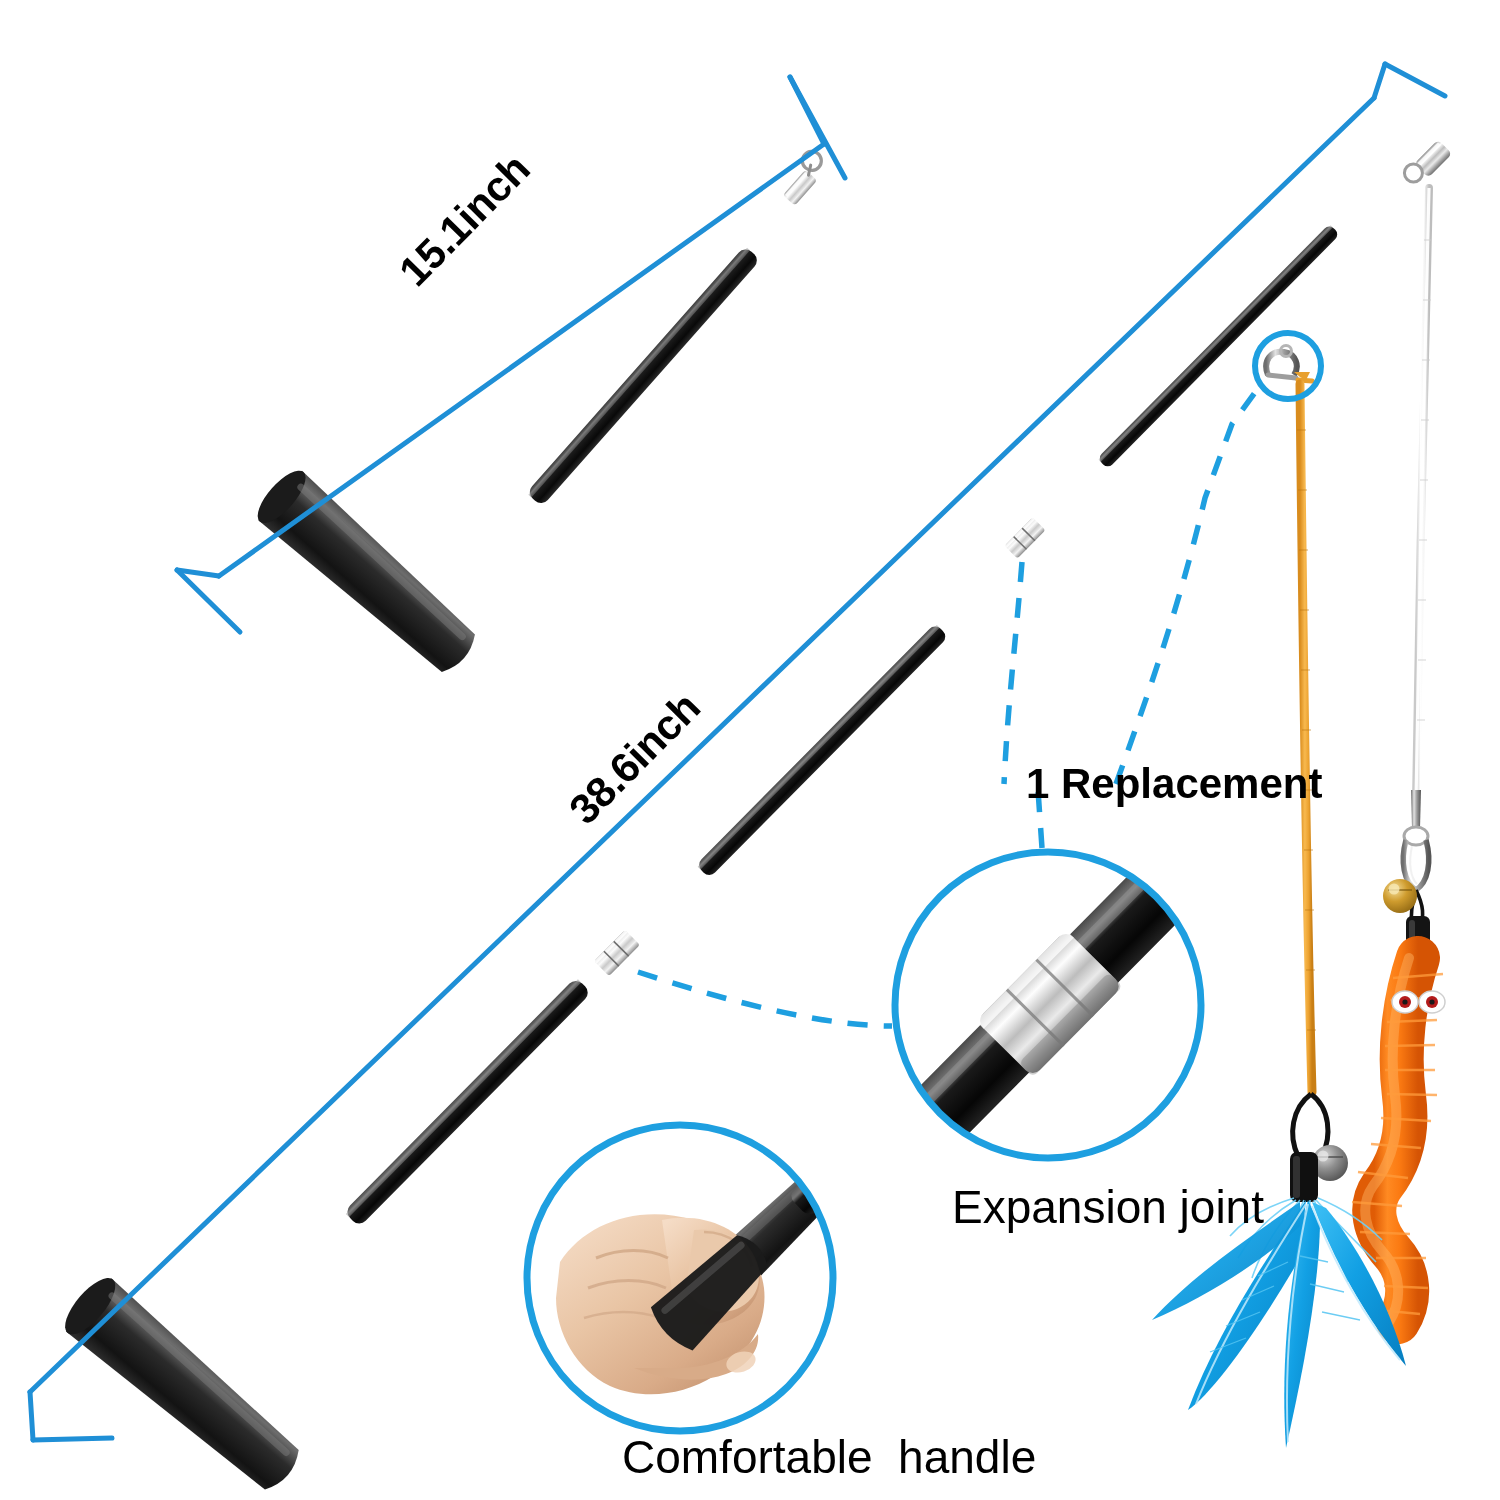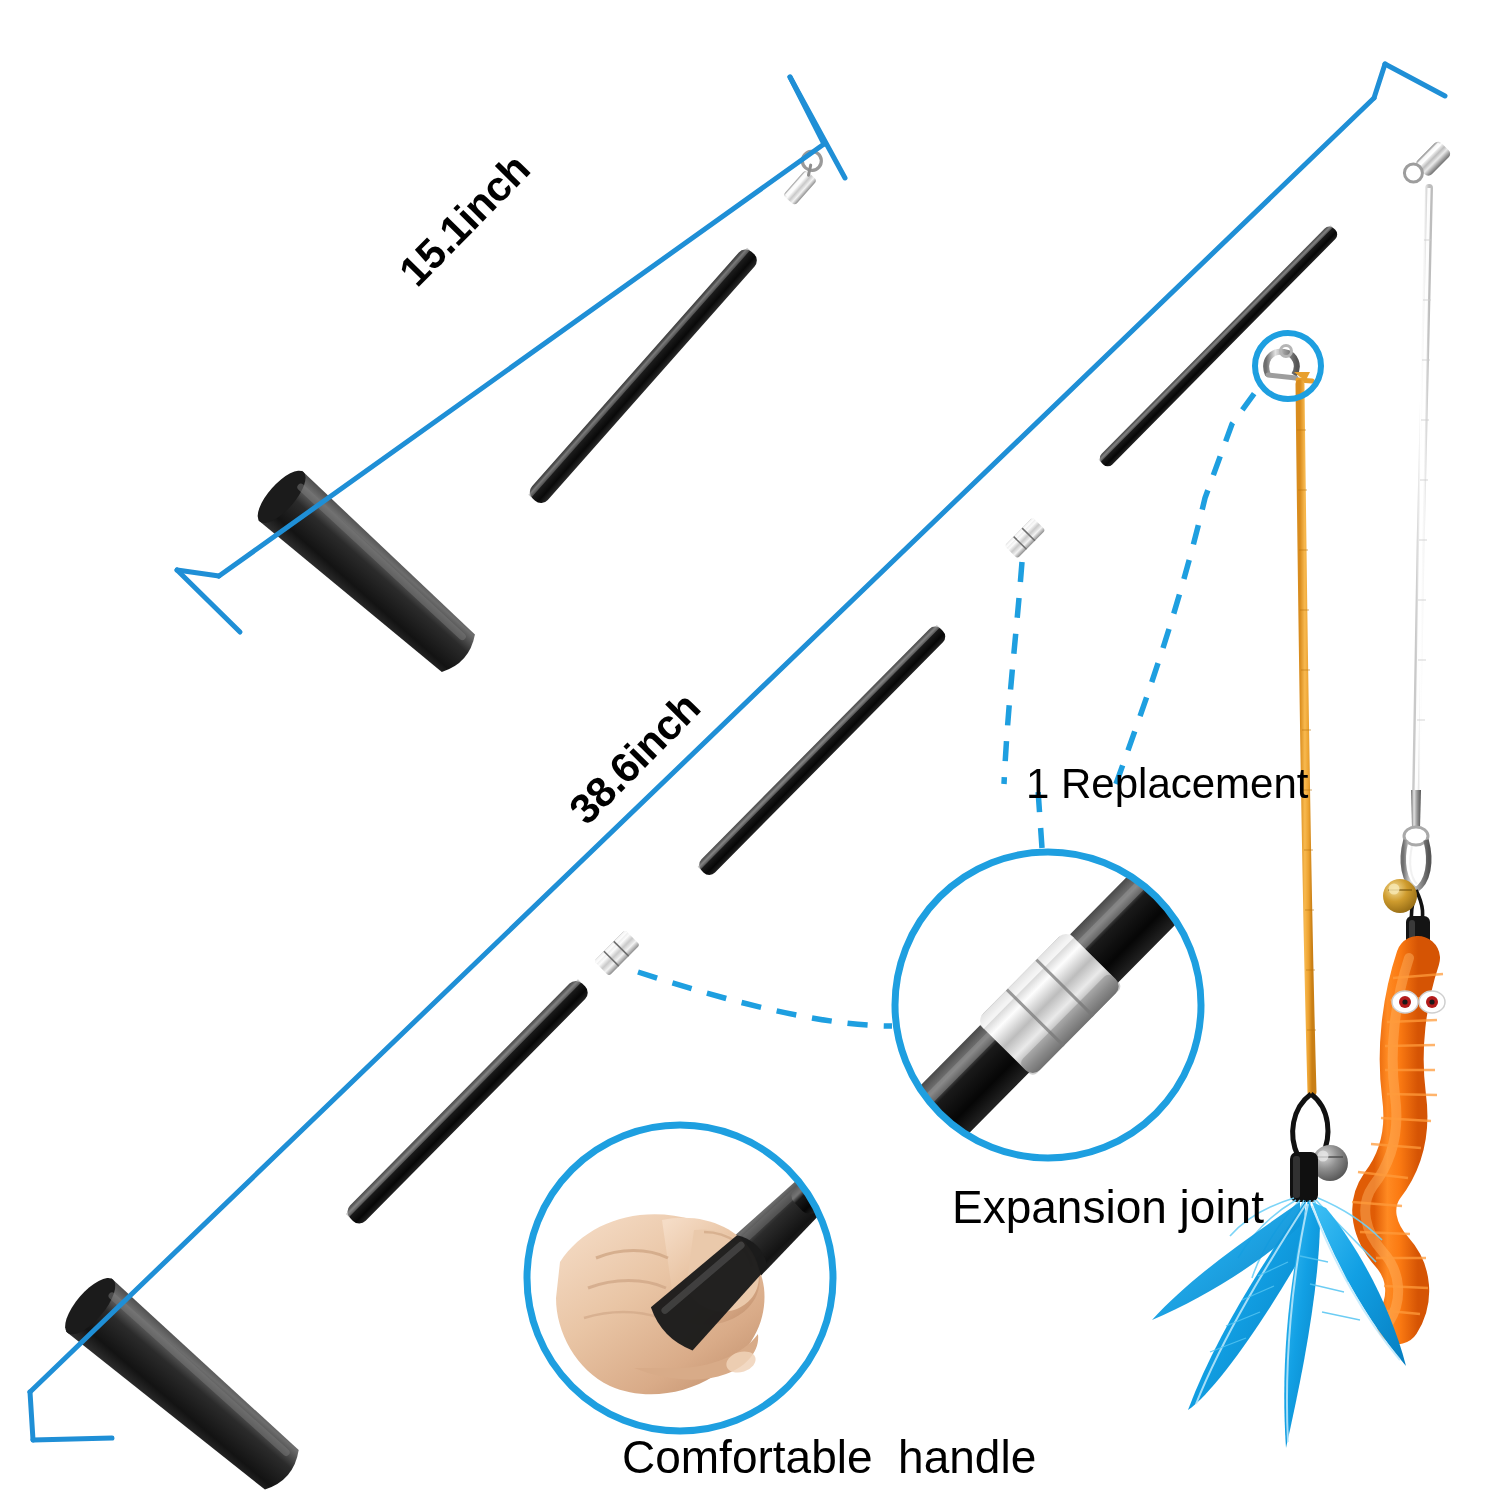--- a/index.html
+++ b/index.html
@@ -32,21 +32,21 @@
     white-space: pre;
     line-height: 1.12;
   }
   .label-dim {
     font-size: 42px;
     font-weight: 700;
     letter-spacing: -0.5px;
   }
   .label-callout {
     font-size: 42px;
-    font-weight: 400;
+    font-weight: 700;
     letter-spacing: 0px;
   }
   .label-feature {
     font-size: 46px;
     font-weight: 400;
     letter-spacing: 0px;
   }
 </style>
 </head>
 <body>

